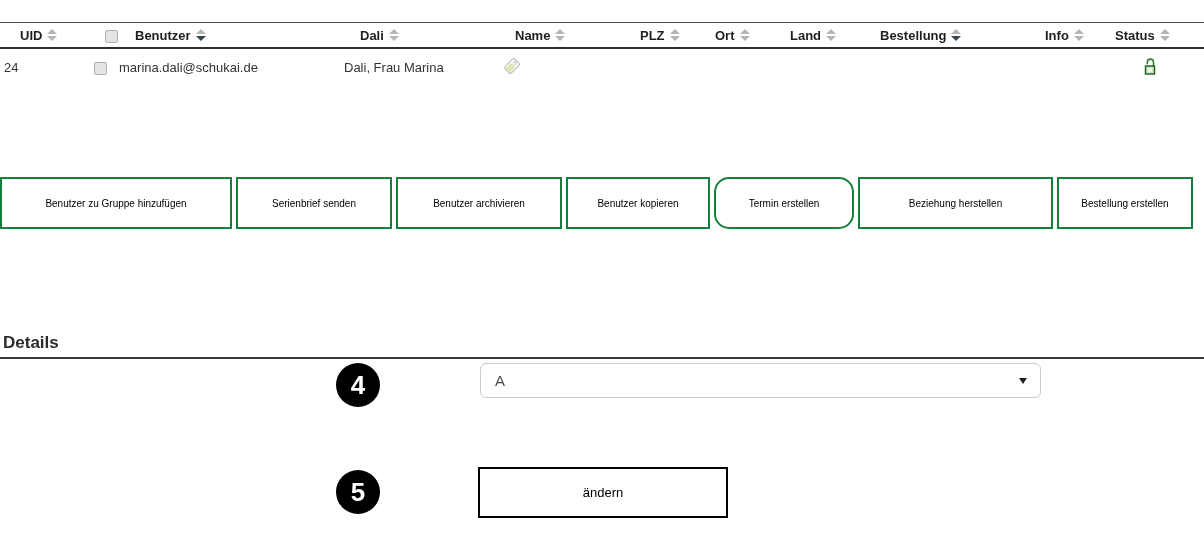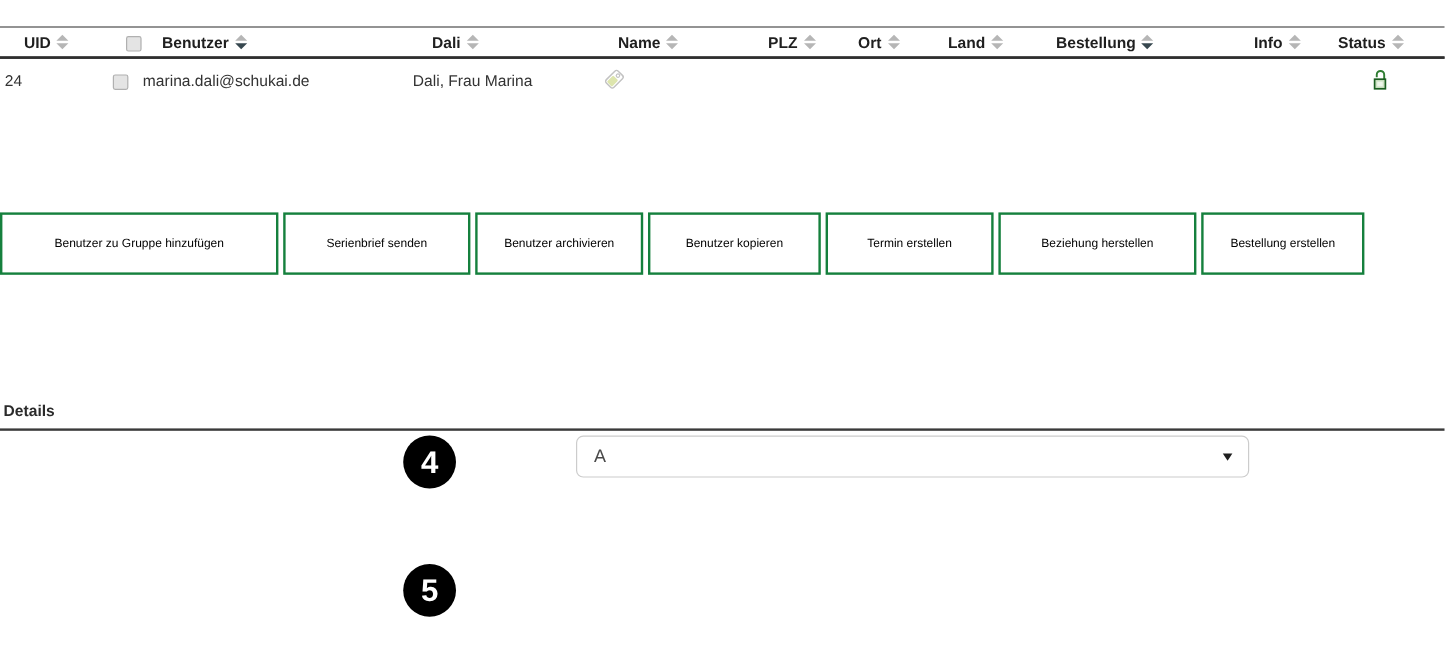--- a/index.html
+++ b/index.html
@@ -46,30 +46,30 @@
   
   .actions{display:flex;gap:4px;margin-top:51px;width:1204px;}
   .action-btn{
     box-sizing:border-box;height:52px;
     border:2px solid #15803d;background:#fff;
     font-family:inherit;font-size:10px;color:#000;
     padding:0 4px;cursor:pointer;flex:0 0 auto;margin-top:40px;
   }
   .action-btn:nth-child(1){width:232px;}
   .action-btn:nth-child(2){width:156px;}
-  .action-btn:nth-child(3){width:140px;}
+  .action-btn:nth-child(3){width:166px;}
   .action-btn:nth-child(4){width:144px;}
-  .action-btn:nth-child(5){width:140px;}
-  .action-btn:nth-child(6){width:165px;text-align:center;}
+  .action-btn:nth-child(5){width:140px;border-radius:15px;}
+  .action-btn:nth-child(6){width:195px;text-align:center;}
   .action-btn:nth-child(7){width:136px;}
 
   
   .details-title{
     margin:104px 0 0 3px;
-    font-size:13px;font-weight:bold;color:#2b2b2b;line-height:20px;
+    font-size:17px;font-weight:bold;color:#2b2b2b;line-height:20px;
   }
   .details-rule{border:none;border-top:2px solid #3a3a3a;margin:4px 0 0 0;width:1204px;}
 
   .step-badge{
     position:absolute;width:44px;height:44px;border-radius:50%;
     background:#000;color:#fff;
     display:flex;align-items:center;justify-content:center;
     font-size:26px;font-weight:bold;
   }
   .badge-4{left:336px;top:363px;}
@@ -265,14 +265,15 @@
   <h2 class="details-title">Details</h2>
   <hr class="details-rule">
 
   <div class="step-badge badge-4">4</div>
   <div class="kr-select">
     <span>A</span>
     <span class="select-arrow"></span>
   </div>
 
   <div class="step-badge badge-5">5</div>
+  <button class="change-btn">ändern</button>
 
 </div>
 
 </body></html>

